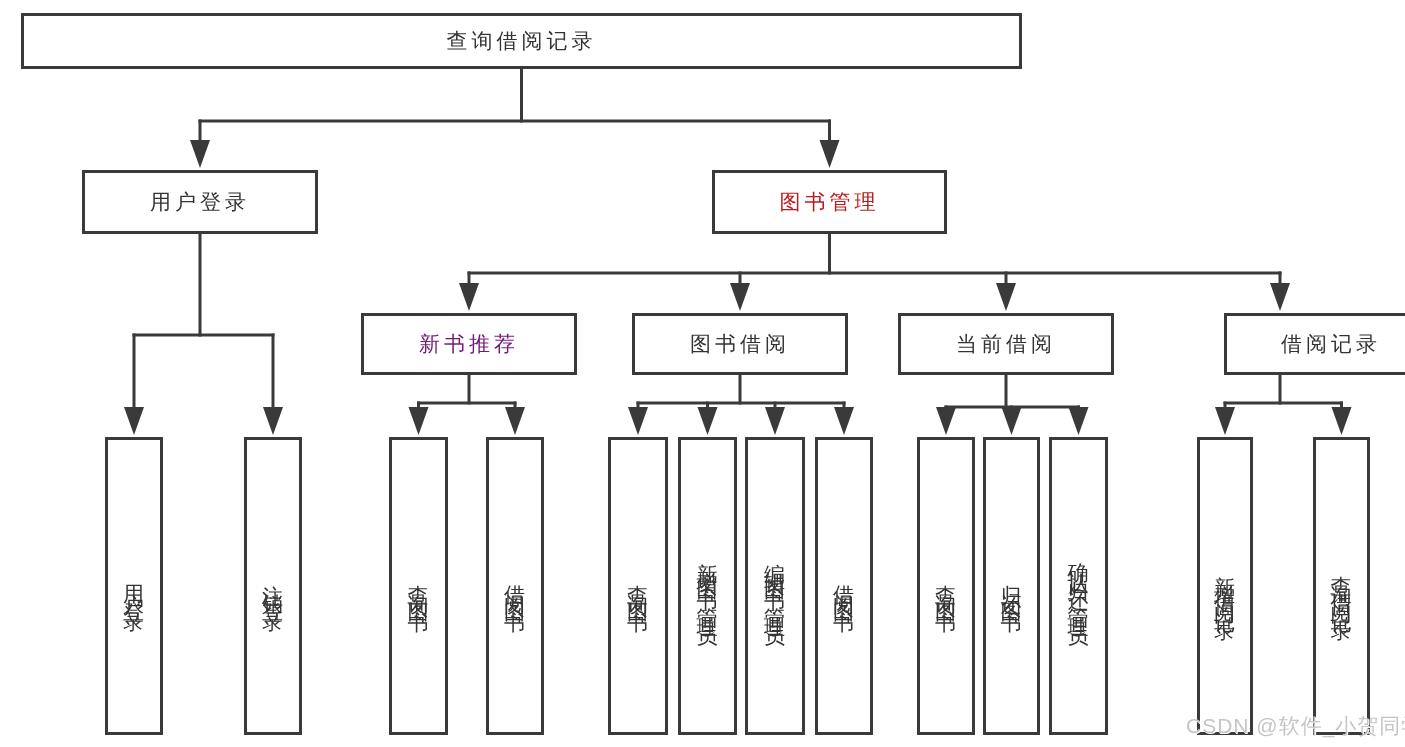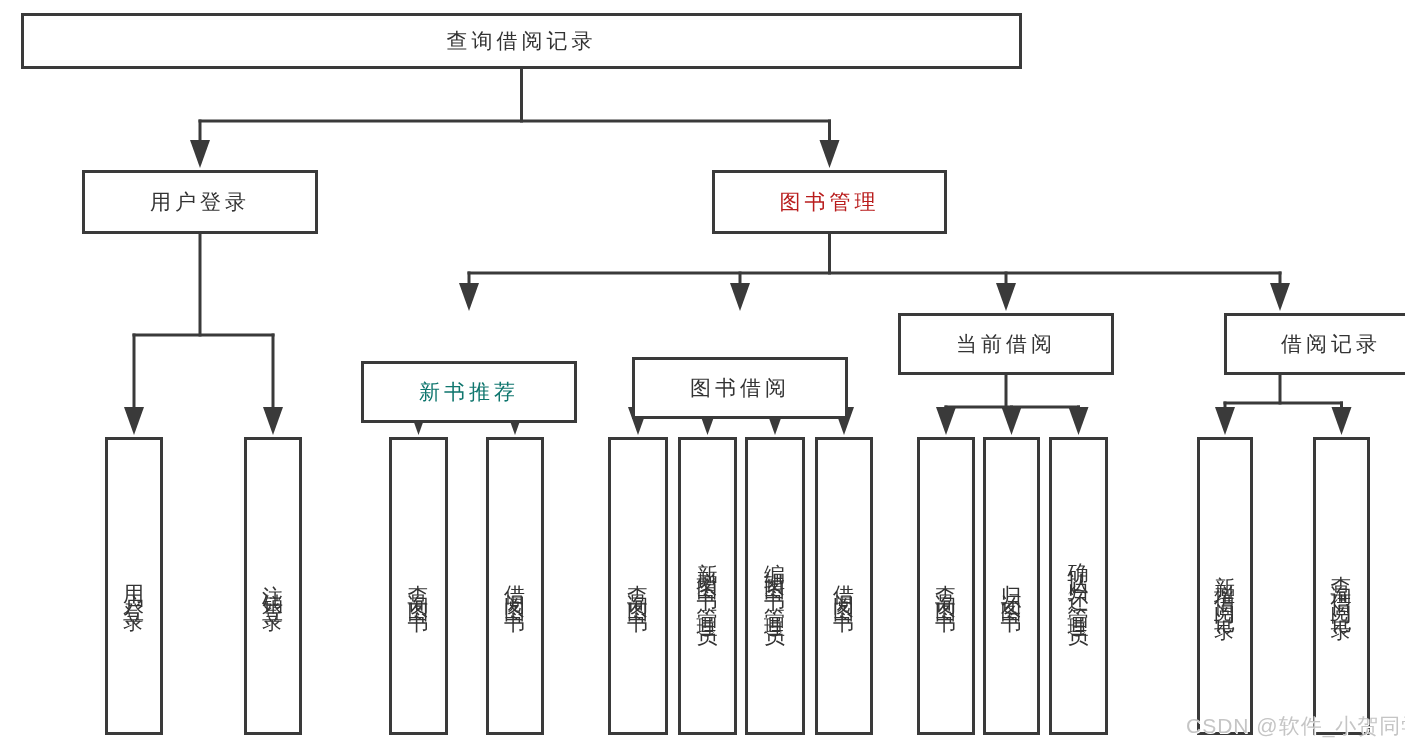--- a/index.html
+++ b/index.html
@@ -112,24 +112,24 @@
   <div id="diagram-nodes">
       <div class="node node-h" style="left: 21px; top: 13px; width: 1001px; height: 56px; border-color: rgb(58, 58, 58); color: rgb(51, 51, 51);">
         <span class="node-label">查询借阅记录</span>
       </div>
       <div class="node node-h" style="left: 82px; top: 170px; width: 236px; height: 64px; border-color: rgb(58, 58, 58); color: rgb(51, 51, 51);">
         <span class="node-label">用户登录</span>
       </div>
       <div class="node node-h" style="left: 712px; top: 170px; width: 235px; height: 64px; border-color: rgb(58, 58, 58); color: #b91c1c;">
         <span class="node-label">图书管理</span>
       </div>
-      <div class="node node-h" style="left: 361px; top: 313px; width: 216px; height: 62px; border-color: rgb(58, 58, 58); color: #0f766e; margin-top: 48px;">
+      <div class="node node-h" style="left: 361px; top: 313px; width: 216px; height: 62px; border-color: rgb(58, 58, 58); color: #701a75;">
         <span class="node-label">新书推荐</span>
       </div>
-      <div class="node node-h" style="left: 632px; top: 313px; width: 216px; height: 62px; border-color: rgb(58, 58, 58); color: rgb(51, 51, 51); margin-top: 44px;">
+      <div class="node node-h" style="left: 632px; top: 313px; width: 216px; height: 62px; border-color: rgb(58, 58, 58); color: rgb(51, 51, 51);">
         <span class="node-label">图书借阅</span>
       </div>
       <div class="node node-h" style="left: 898px; top: 313px; width: 216px; height: 62px; border-color: rgb(58, 58, 58); color: rgb(51, 51, 51); justify-content: center;">
         <span class="node-label">当前借阅</span>
       </div>
       <div class="node node-h" style="left: 1224px; top: 313px; width: 214px; height: 62px; border-color: rgb(58, 58, 58); color: rgb(51, 51, 51);">
         <span class="node-label">借阅记录</span>
       </div>
       <div class="node node-v" style="left: 105px; top: 437px; width: 58px; height: 298px; border-color: rgb(58, 58, 58); color: rgb(51, 51, 51);">
         <span class="node-label">用户登录</span>

